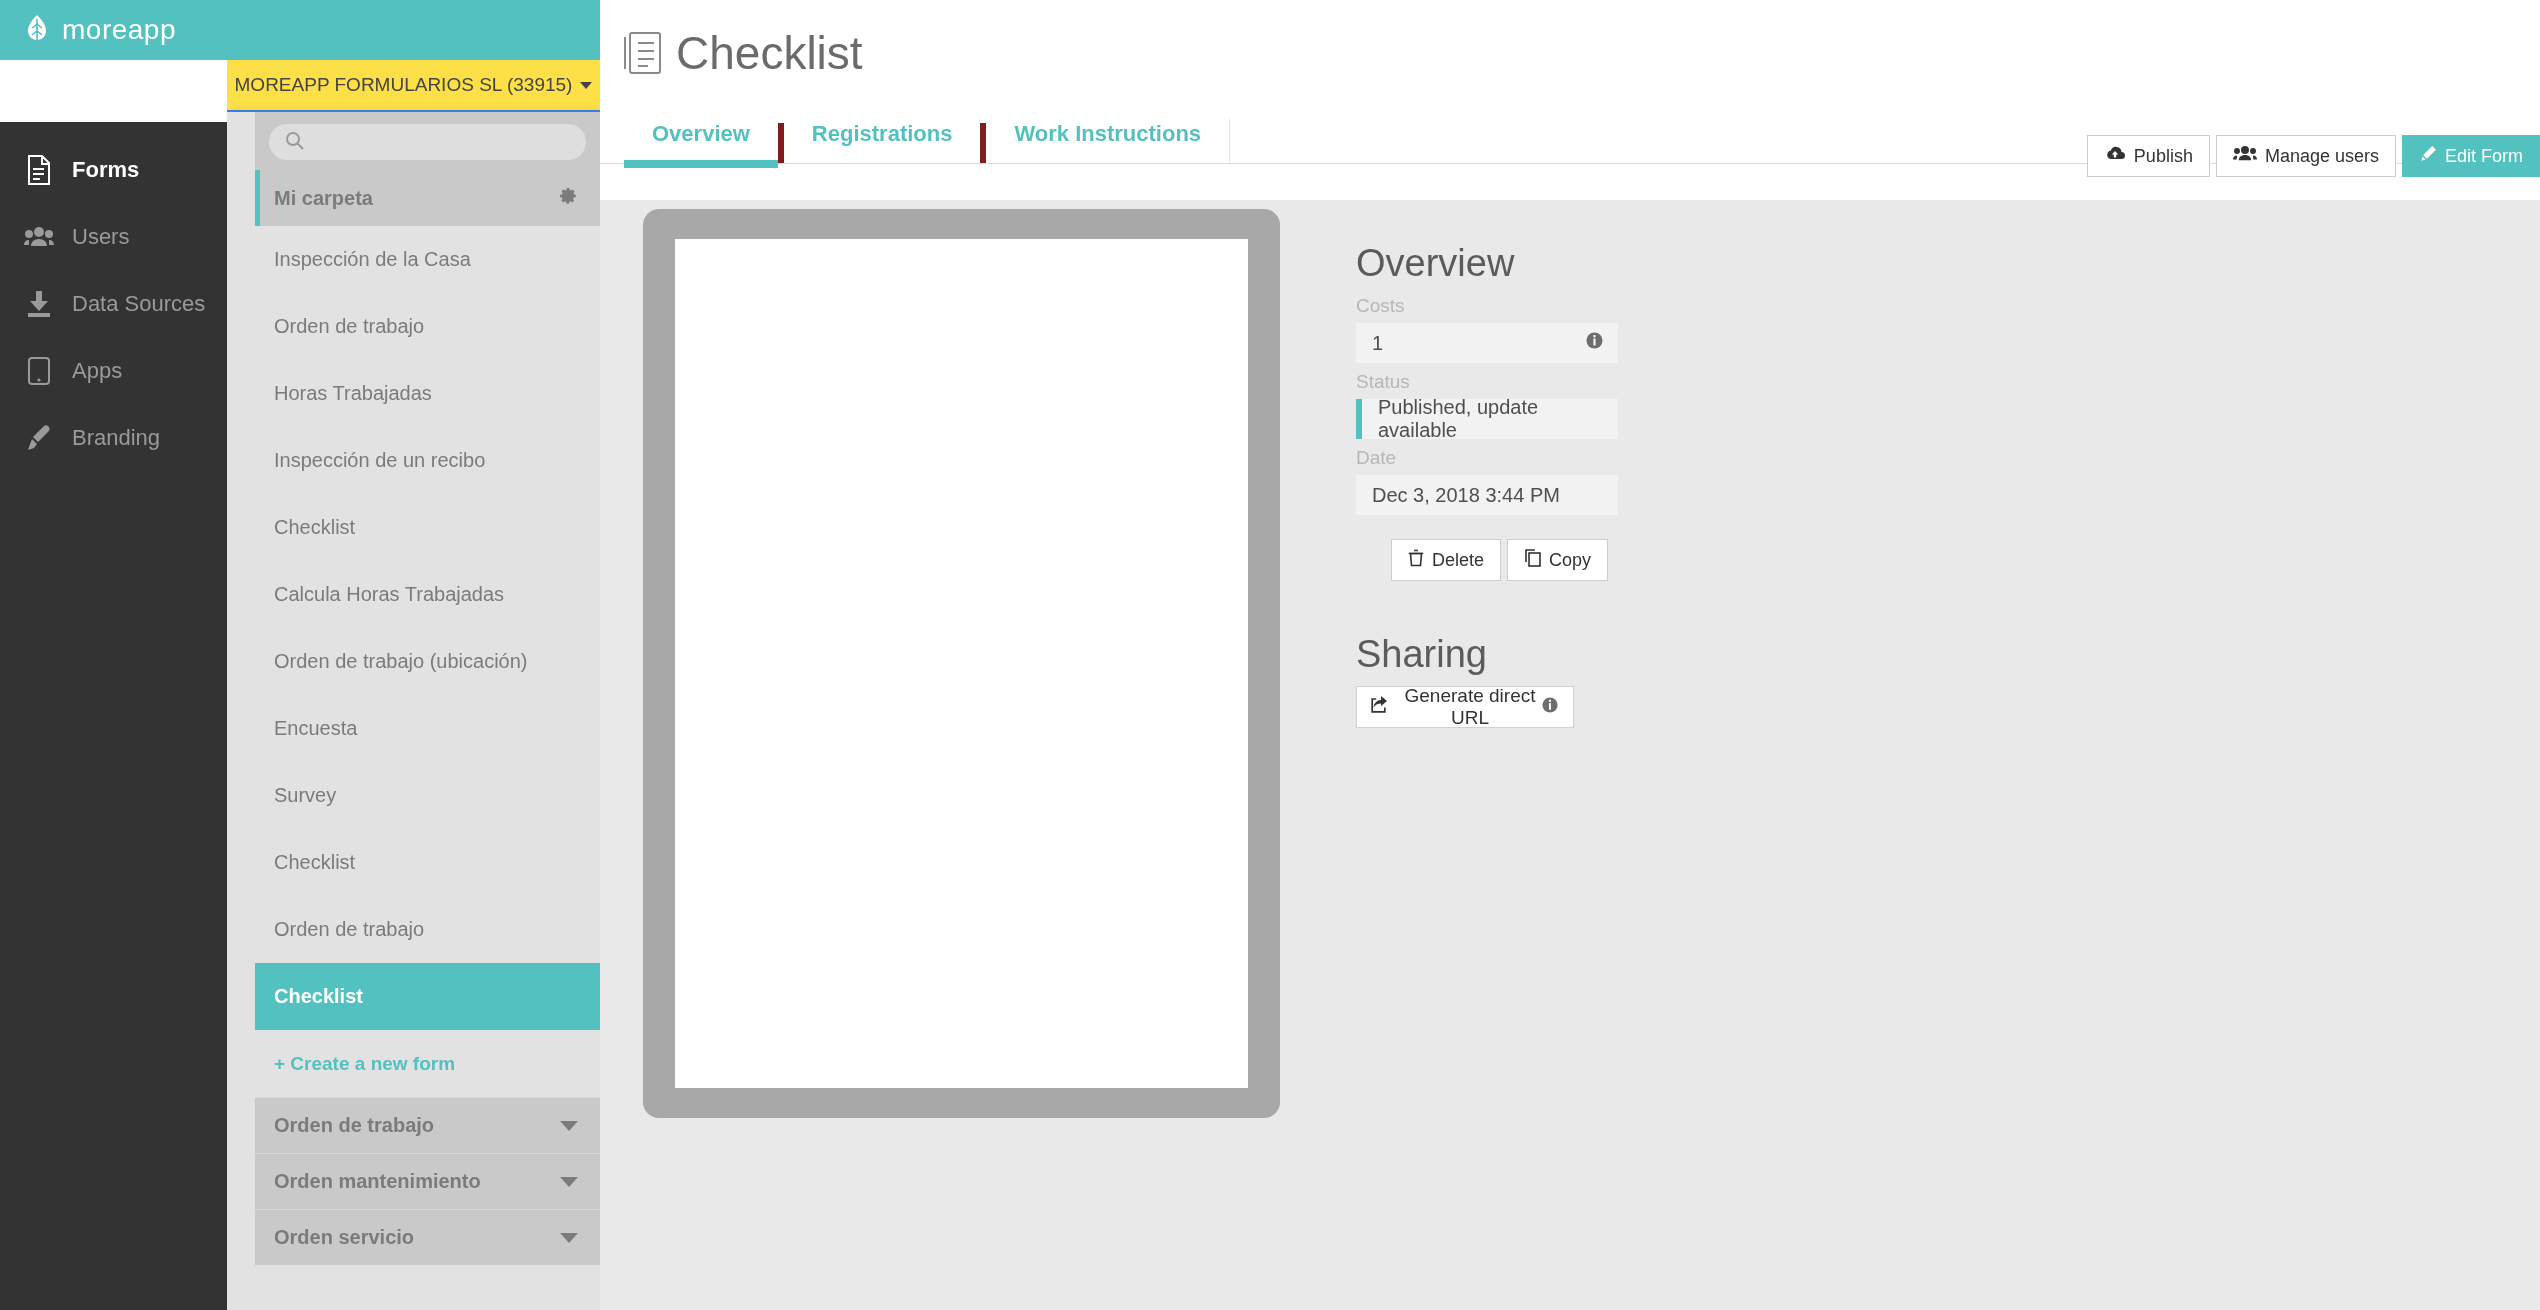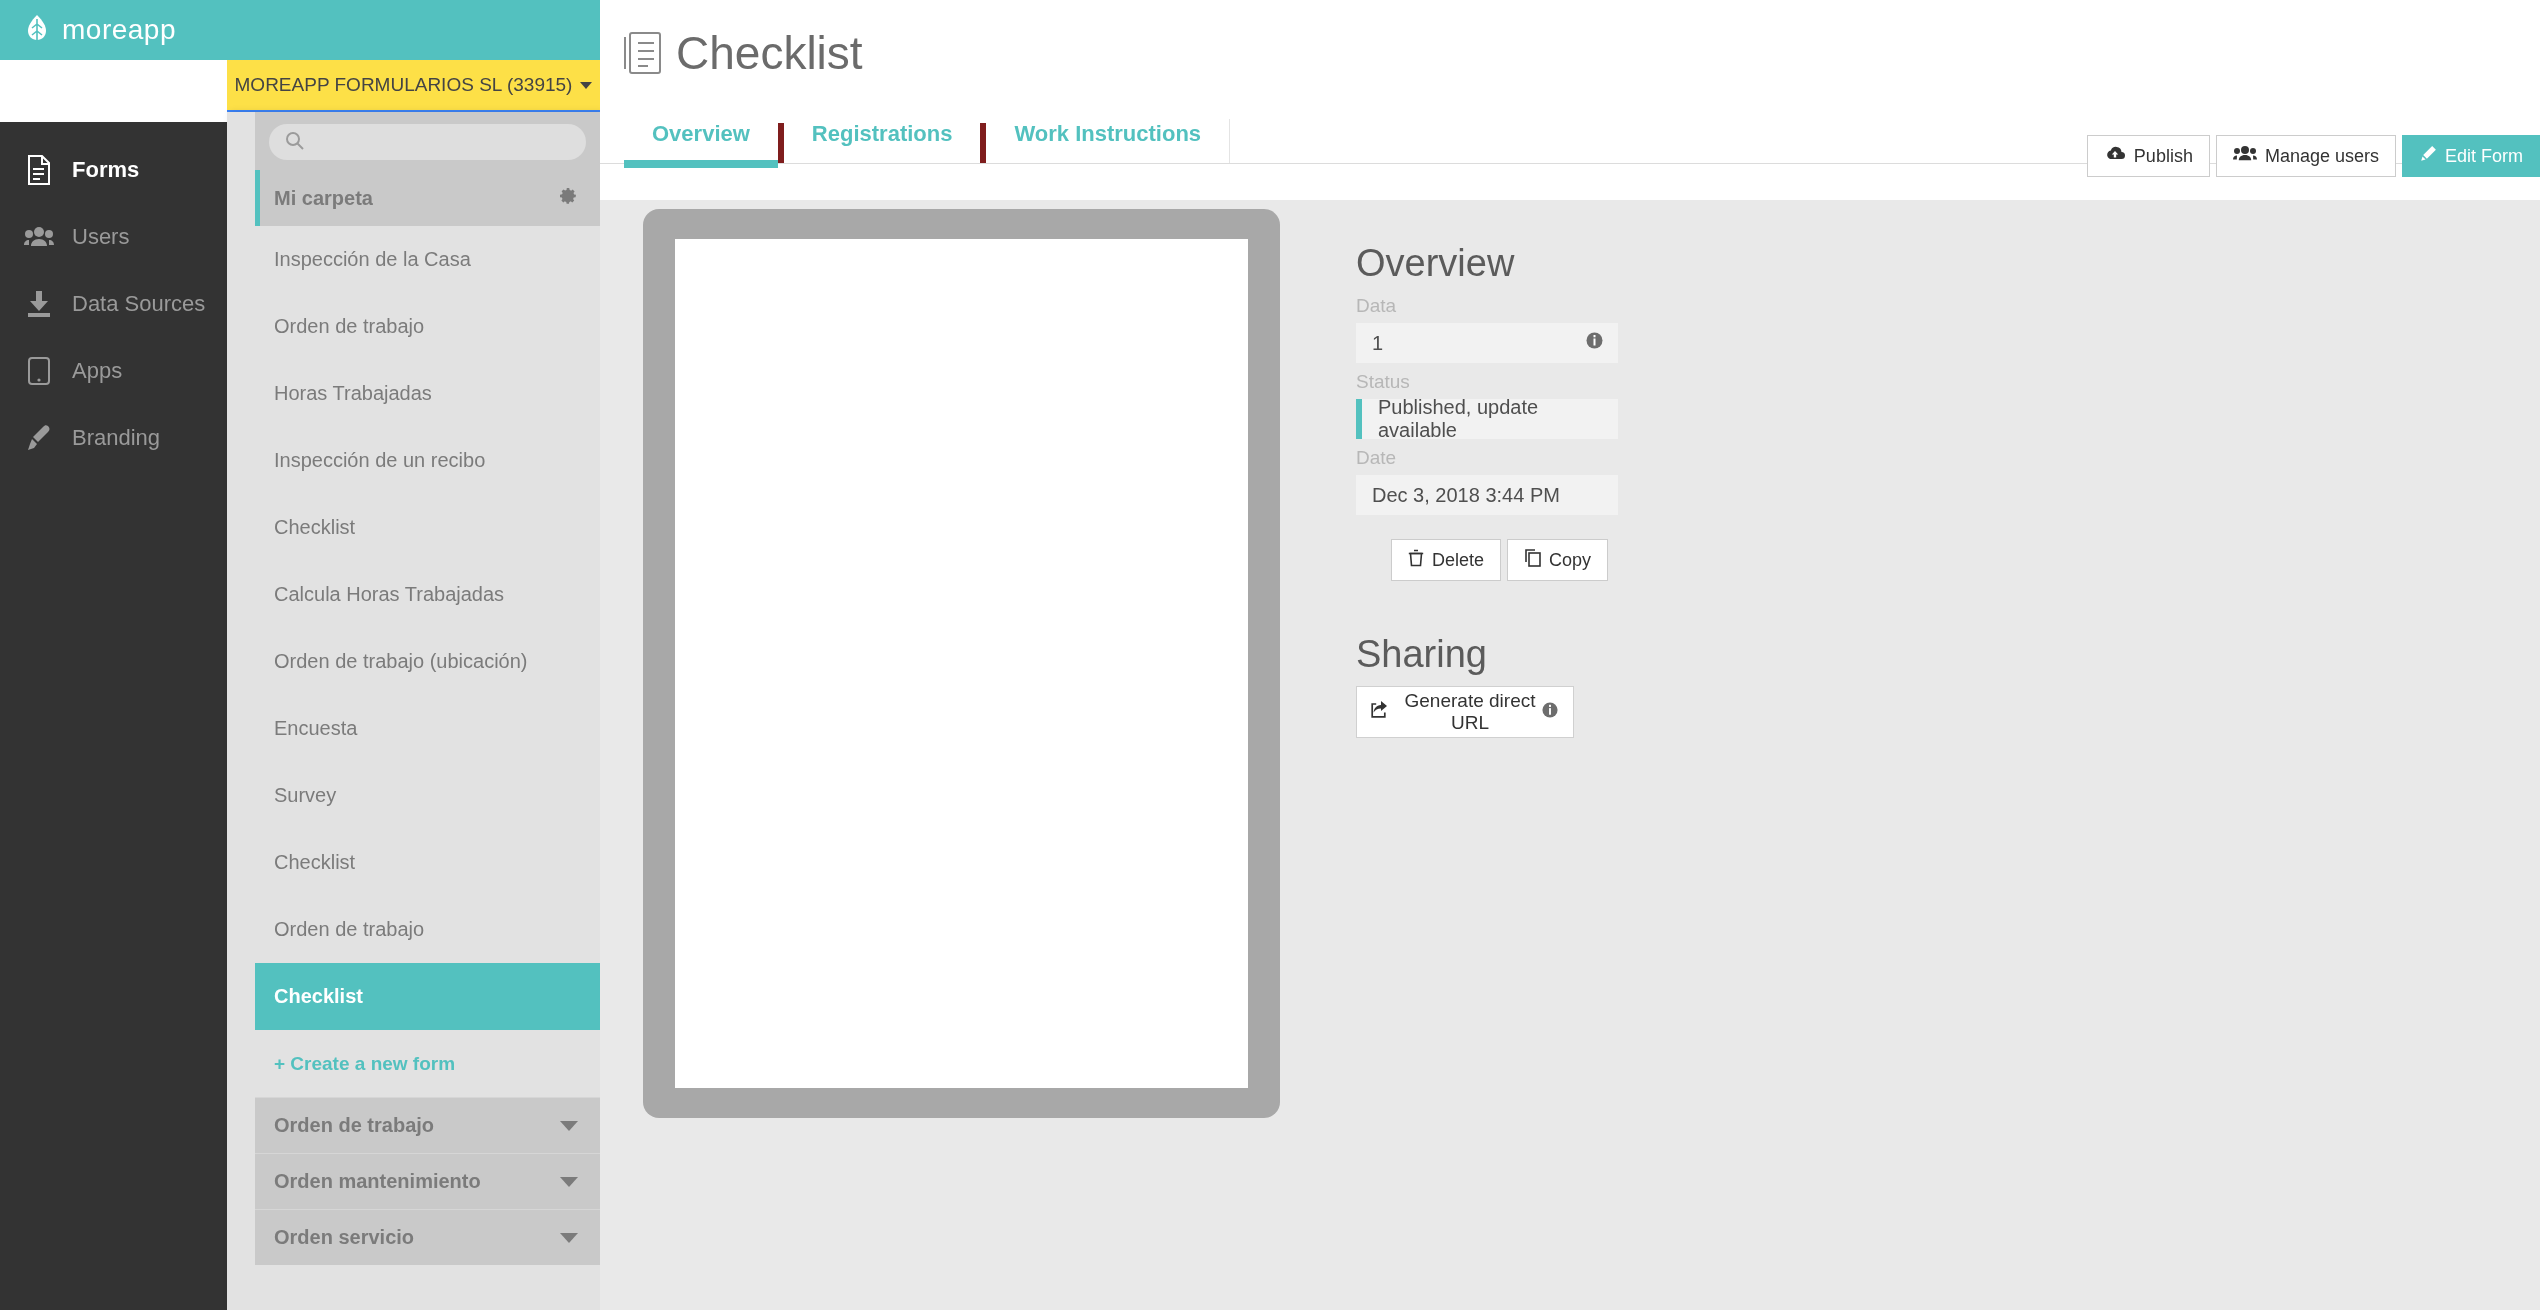--- a/index.html
+++ b/index.html
@@ -184,21 +184,21 @@
   .field-box .grow { flex:1; }
   .field-box.status { padding-left: 22px; }
   .field-box.status .bar {
     position:absolute; left:0; top:0; width:6px; height:100%;
     background:#53c1bf;
   }
   .row-btns { display:flex; margin-top: 24px; padding-left: 35px; }
   .share-title { font-size: 38px; color:#5b5b5b; font-weight:300; margin: 52px 0 10px 0; }
   .share-btn {
     display:flex; align-items:center;
-    height: 52px; width: 218px;
+    height: 42px; width: 218px;
     border:1px solid #d0d0d0; background:#ffffff;
     padding: 0 14px;
     font-size: 19px; color:#333333; cursor:pointer;
   }
   .share-btn .lbl { flex:1; display:flex; align-items:center; justify-content:center; gap:9px; }
 </style>
 </head>
 <body>
 
 <div id="app">
@@ -407,21 +407,21 @@
 
     <div class="content">
 
       <div class="device">
         <div class="device-screen"></div>
       </div>
 
       <div class="overview">
         <div class="sec-title">Overview</div>
 
-        <div class="field-label">Data</div>
+        <div class="field-label">Costs</div>
         <div class="field-box">
           <span class="grow">1</span>
           <span>
             <svg width="19" height="19" viewBox="0 0 19 19">
                 <circle cx="9.5" cy="9.5" r="8" fill="#6d6d6d"></circle>
                 <rect x="8.5" y="7.5" width="2" height="7" fill="#fff"></rect>
                 <rect x="8.5" y="4" width="2" height="2.3" fill="#fff"></rect>
               </svg>
           </span>
         </div>

